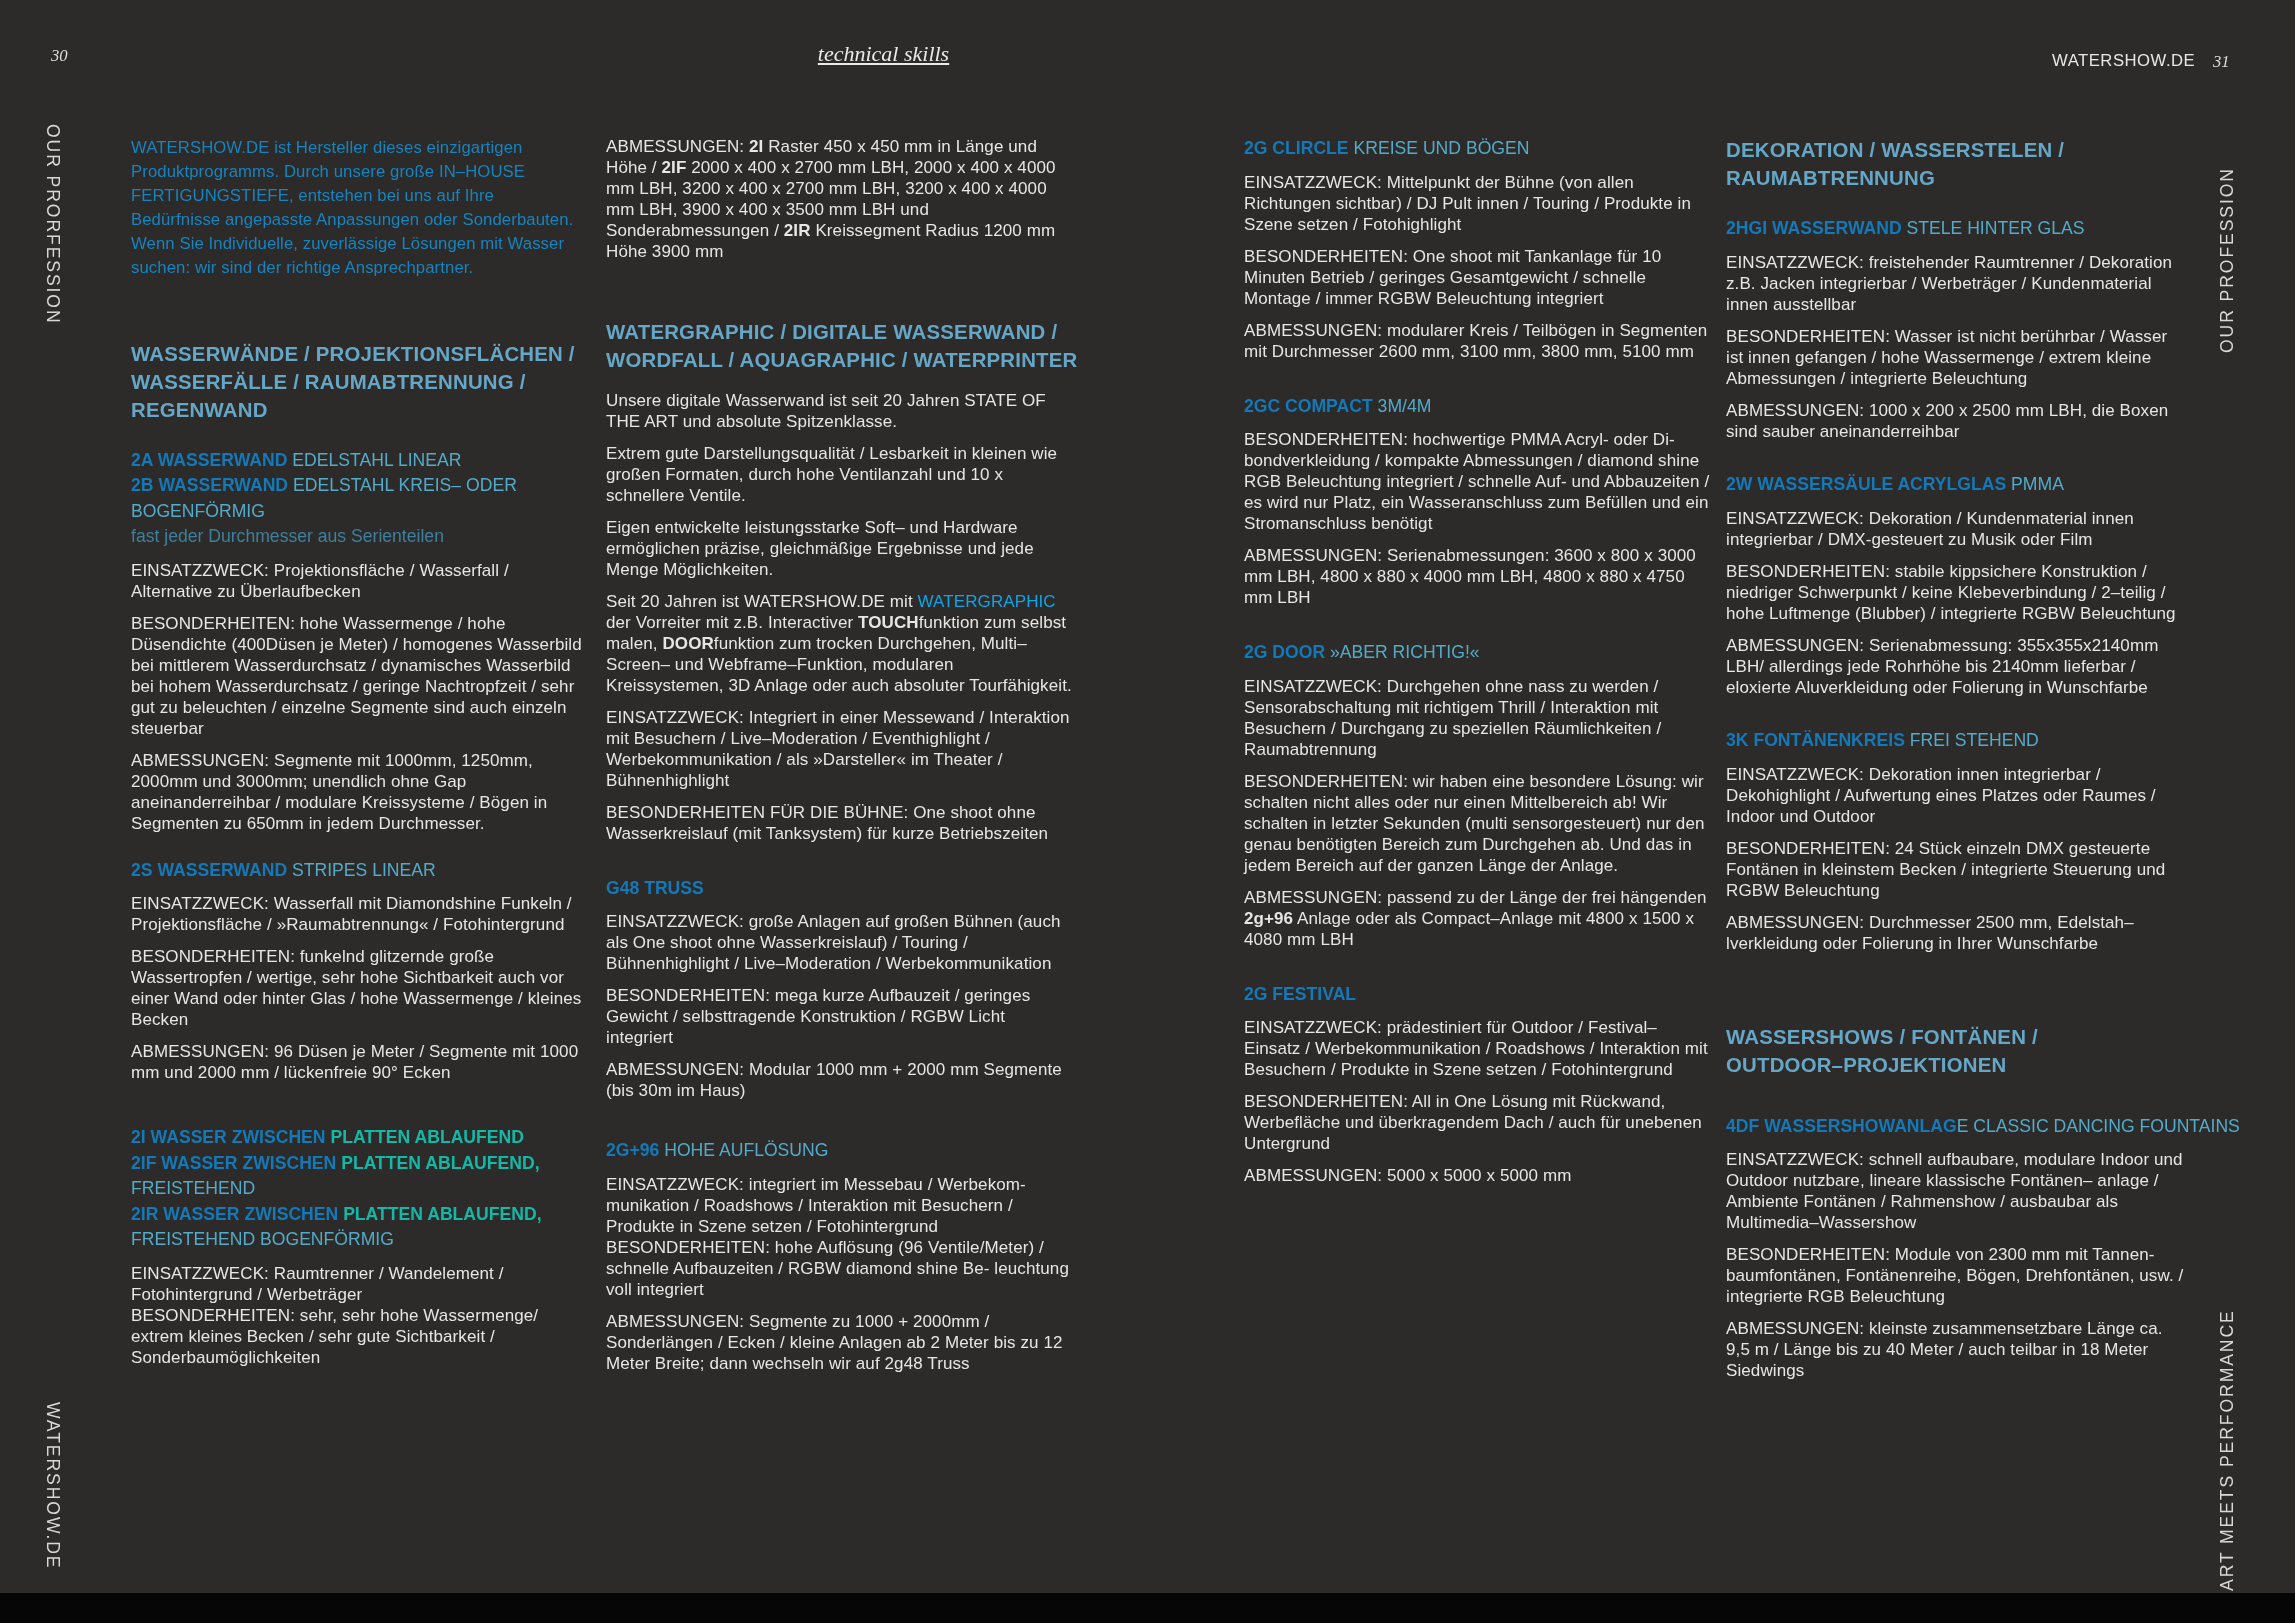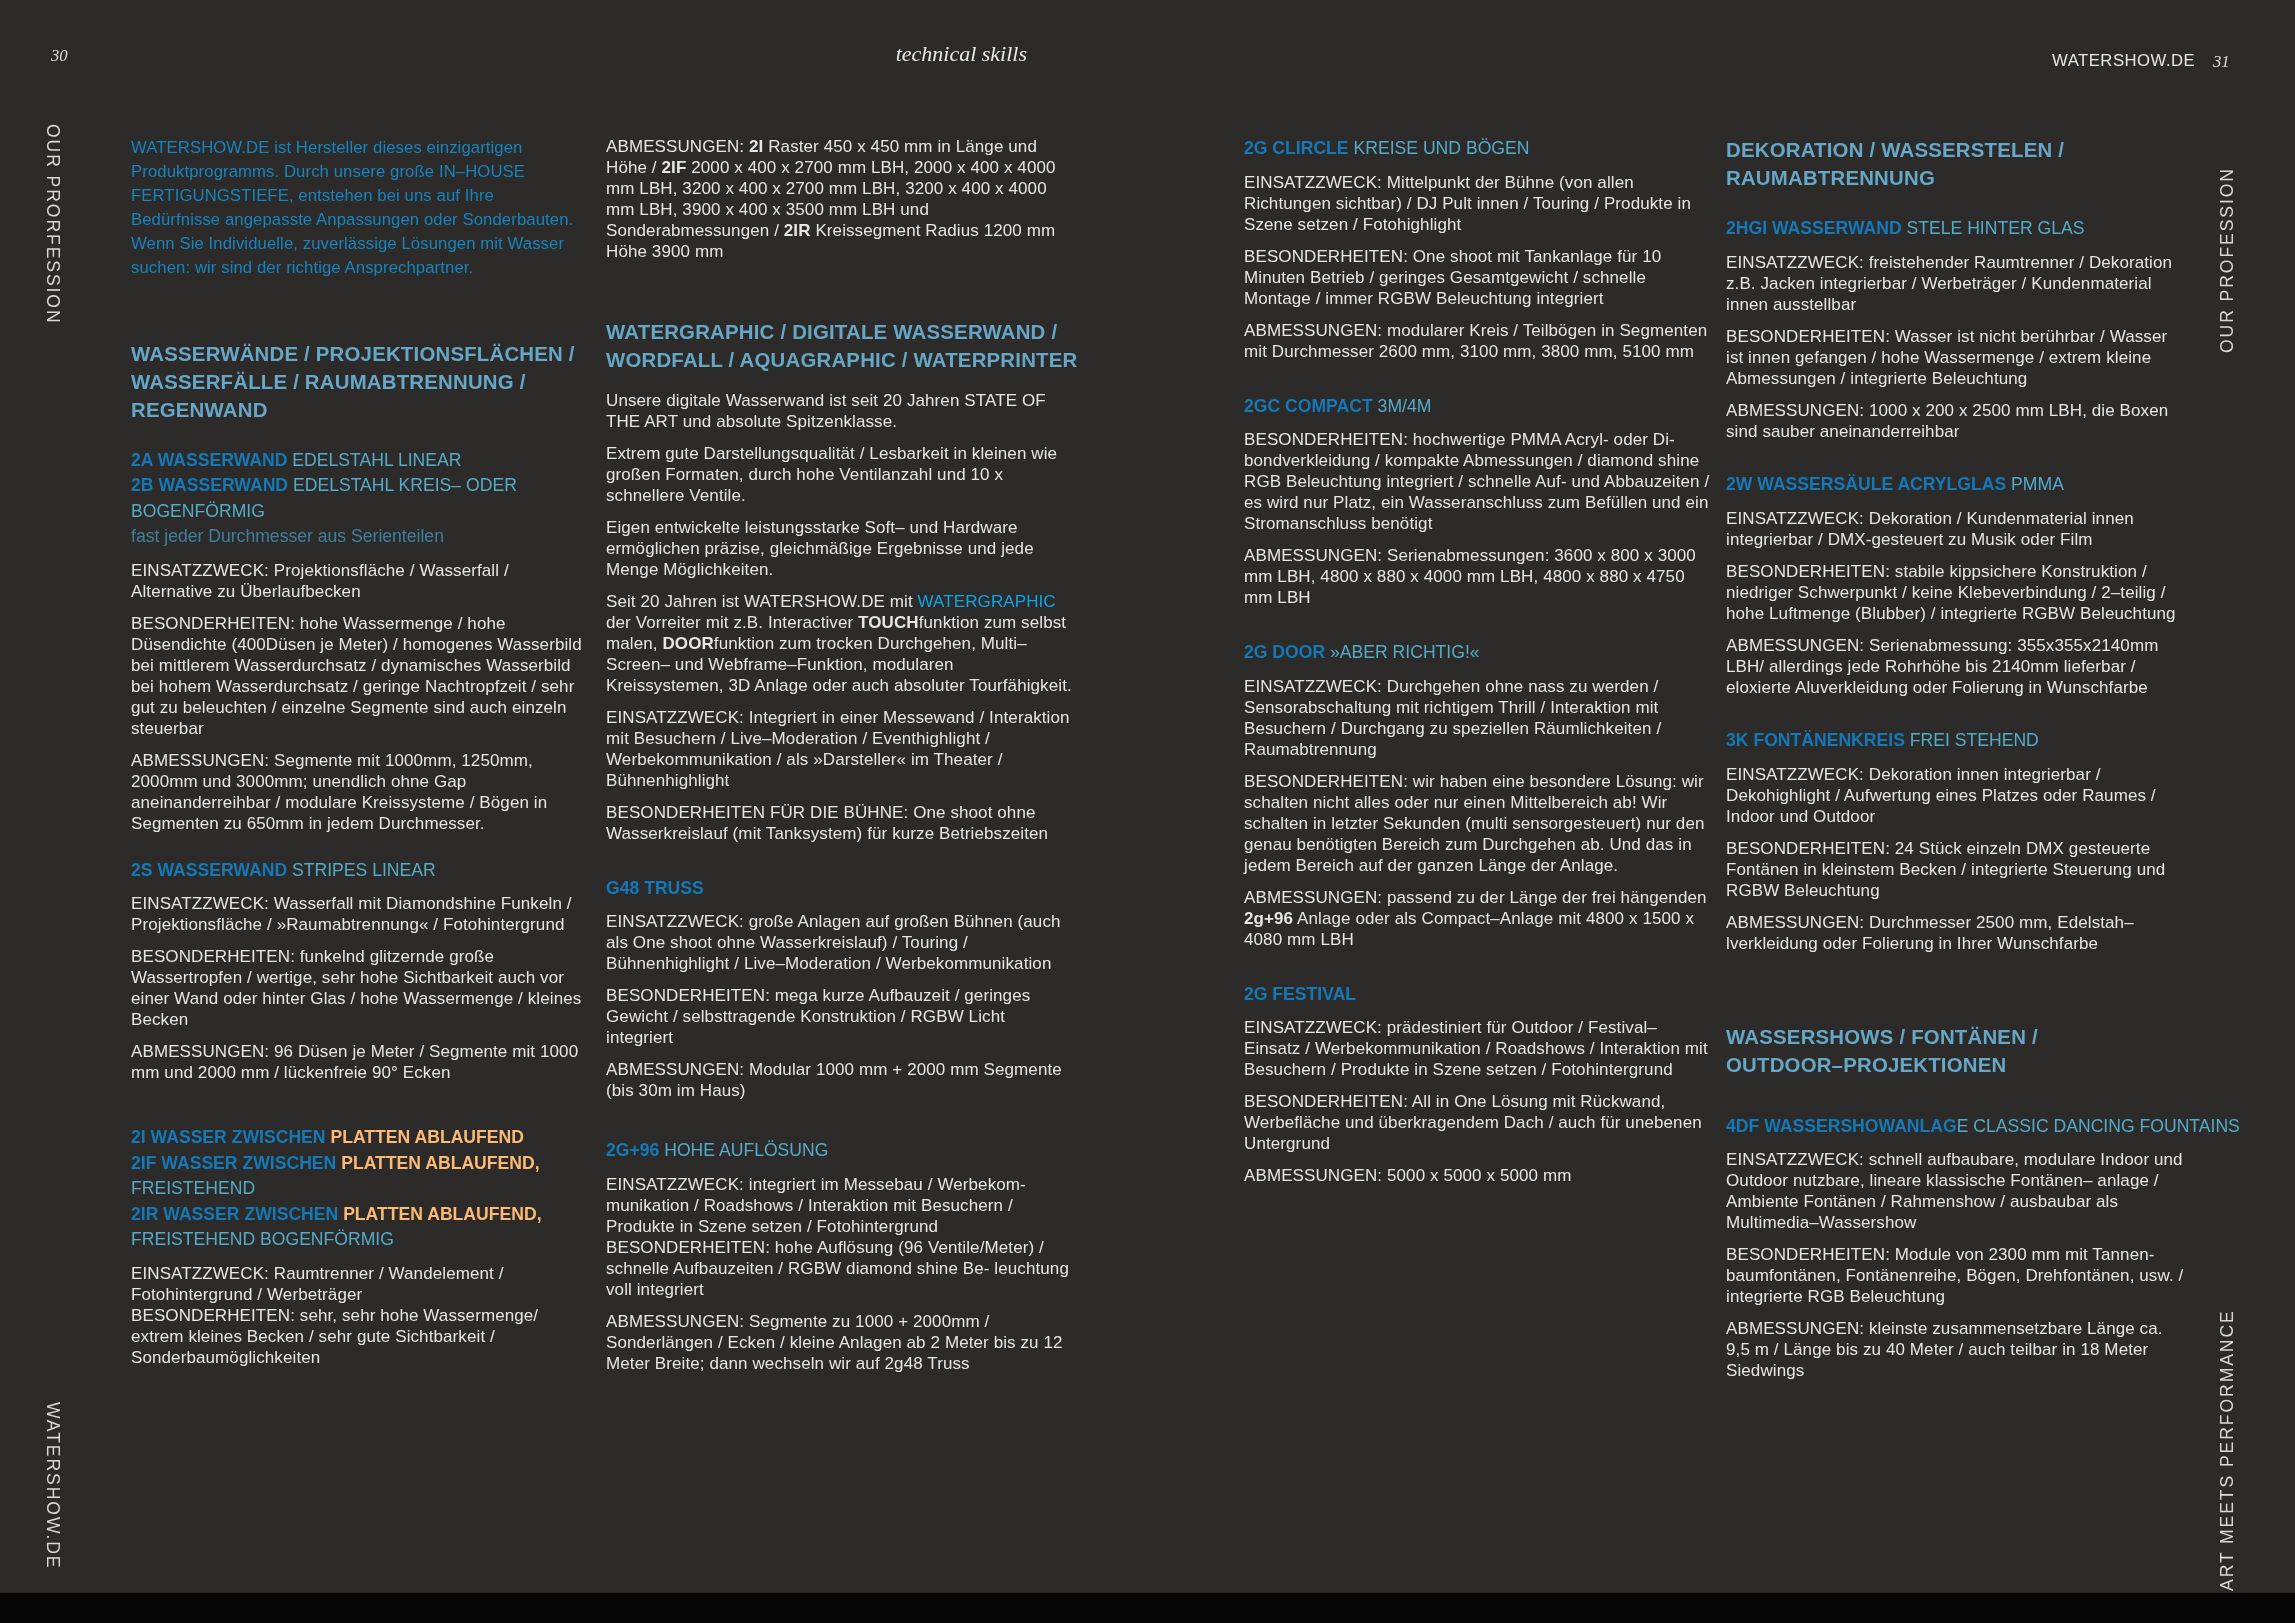--- a/index.html
+++ b/index.html
@@ -17,30 +17,30 @@
   .para.tight{margin-bottom:0;}
   .para.intro{color:#1684c0;font-size:16.7px;line-height:24px;margin-bottom:0;}
   .section-heading{margin:39px 0 15.7px 0;font-weight:700;color:#66a7c7;
                    font-size:20.4px;line-height:28px;letter-spacing:0.2px;}
   .sh-line{white-space:nowrap;}
   .product-heading{margin:24px 0 10.2px 0;font-size:17.6px;line-height:25.4px;font-weight:700;}
   .ph-line{white-space:nowrap;}
   .s-b{font-weight:700;}
   .s-blue{color:#0ea5e9;}
   .s-code{color:#1379b8;font-weight:700;}
-  .s-blue2{color:#fdba74;font-weight:700;}
+  .s-blue2{color:#14b8a6;font-weight:700;}
   .s-teal{color:#53abc9;font-weight:400;}
   .s-sub{color:#3d809e;font-weight:400;}
   
   .page-number{position:absolute;font-family:"Liberation Serif",serif;font-style:italic;
                font-size:16.7px;color:#dddcd8;}
   #pn-left{left:51px;top:46px;}
   #pn-right{left:2213px;top:52px;}
-  .doc-title{position:absolute;left:740px;top:41px;width:287px;text-align:right;
-             font-family:"Liberation Serif",serif;font-style:italic;font-size:22px;color:#eceae6;}
+  .doc-title{position:absolute;left:740px;top:41px;width:287px;text-align:center;
+             font-family:"Liberation Serif",serif;font-style:italic;font-size:22px;color:#eceae6;text-decoration:underline;}
   .brand{position:absolute;left:2052px;top:51px;font-size:16.7px;color:#e8e7e4;letter-spacing:0.5px;}
   .edge{position:absolute;font-size:17.6px;letter-spacing:1.9px;color:#d9d8d4;white-space:nowrap;}
   #edge-lt{left:63px;top:124px;transform:rotate(90deg);transform-origin:left top;}
   #edge-lb{left:63px;top:1402px;transform:rotate(90deg);transform-origin:left top;}
   #edge-rt{left:2217px;top:353px;transform:rotate(-90deg);transform-origin:left top;}
   #edge-rb{left:2217px;top:1591px;transform:rotate(-90deg);transform-origin:left top;}
   .bottom-bar{position:absolute;left:0;top:1593px;width:2295px;height:30px;background:#060606;}
 </style>
 </head>
 <body>

